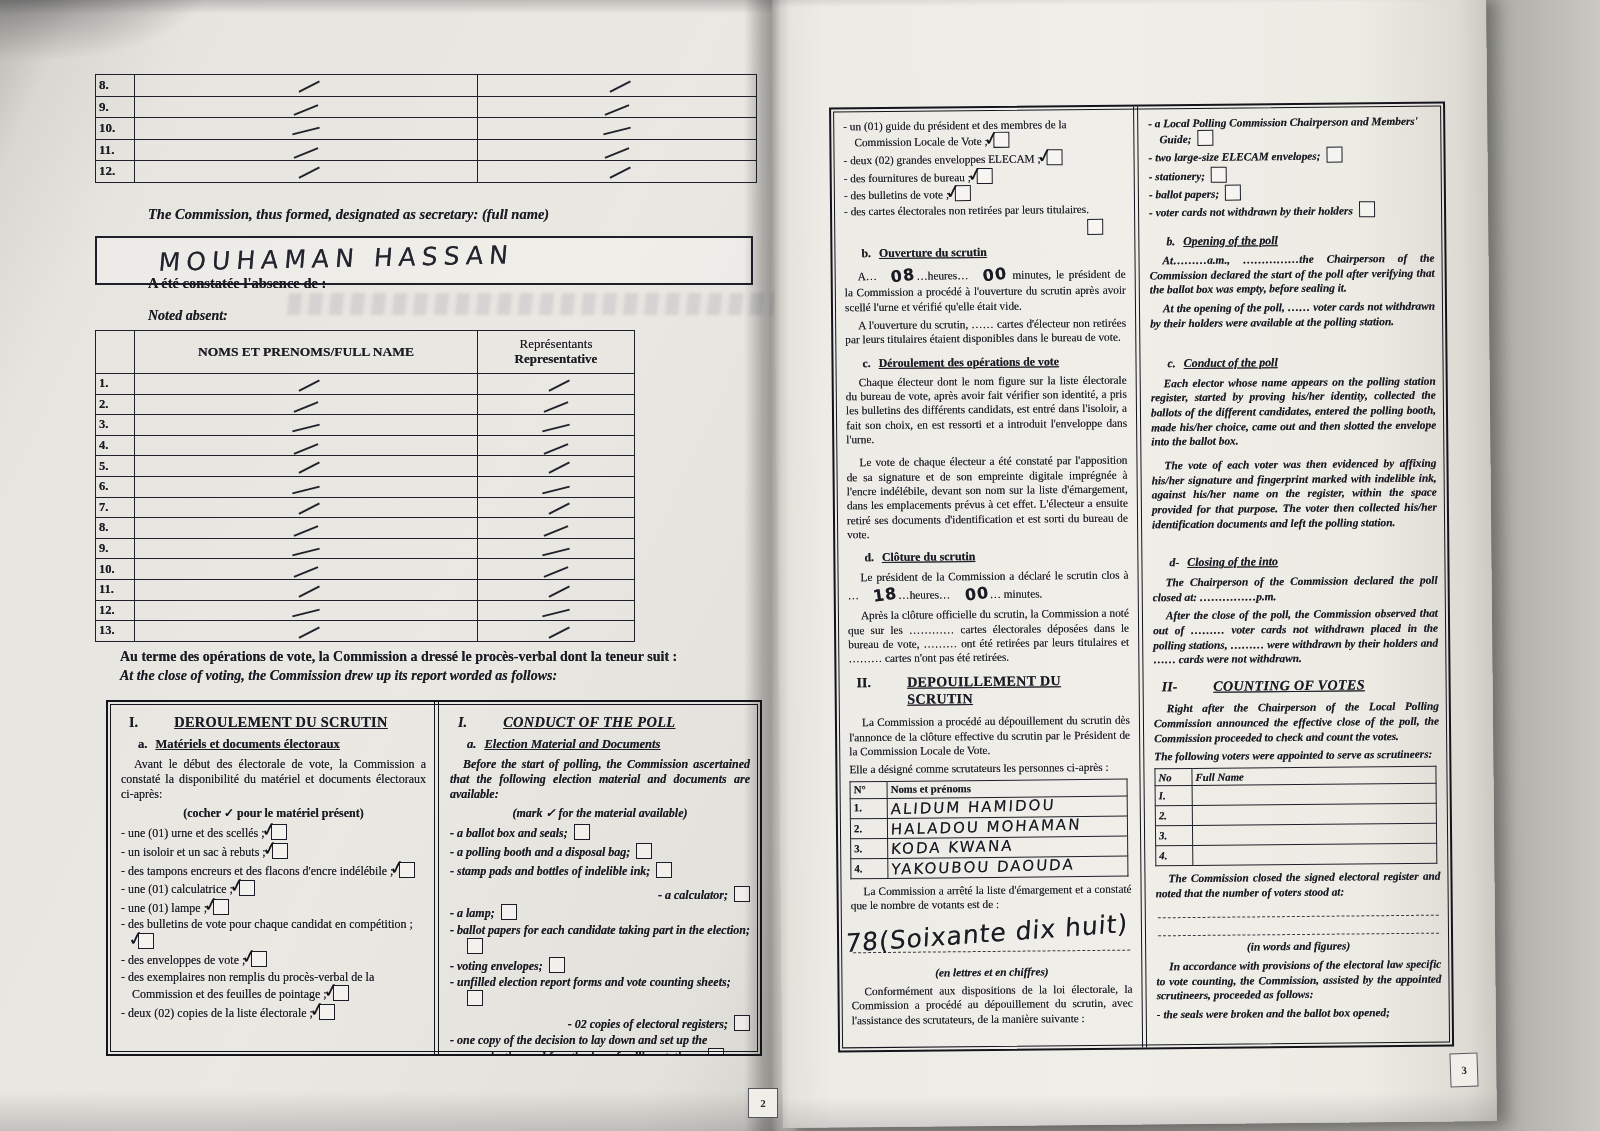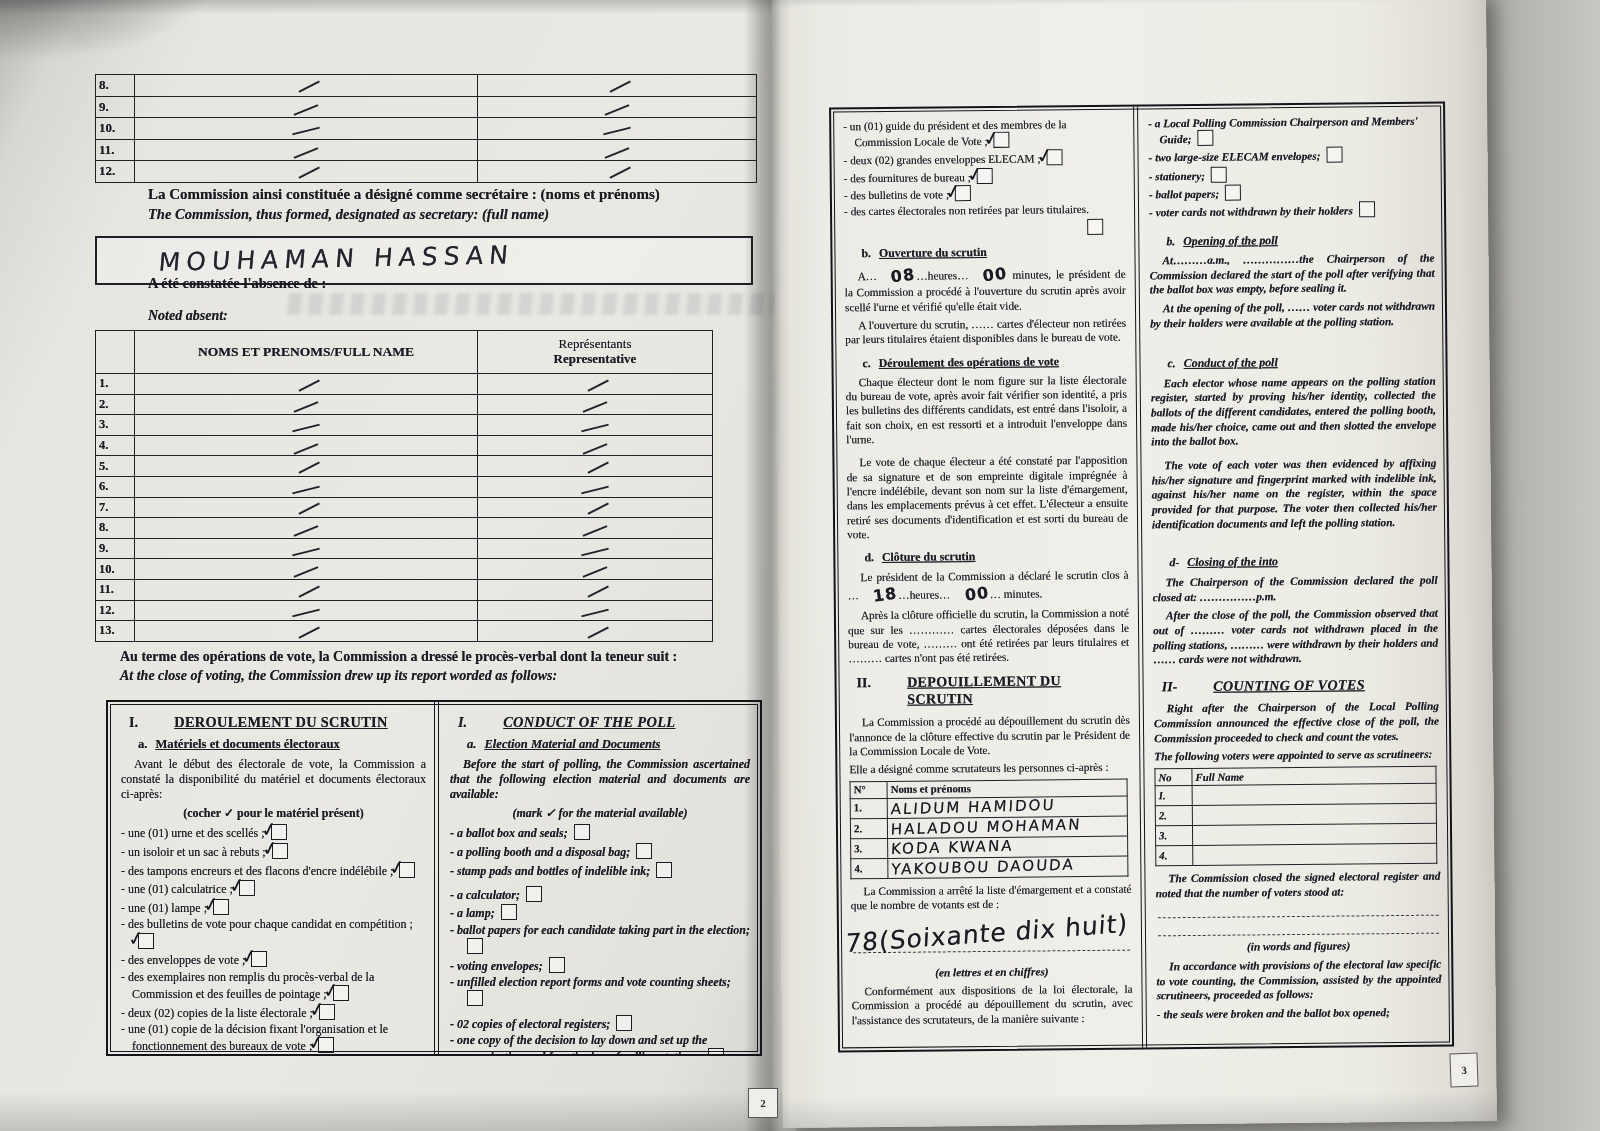--- a/index.html
+++ b/index.html
@@ -28,21 +28,21 @@
   .lbl{position:absolute;white-space:nowrap;}
   .fr-lbl{font-weight:600;}
   .en-lbl{font-style:italic;font-weight:600;}
   
   table.grid{border-collapse:collapse;}
   table.grid td,table.grid th{border:1.6px solid #20202a;padding:0 3px;vertical-align:middle;}
   .toptable{position:absolute;left:95px;top:74px;width:662px;}
   .toptable td{height:20.5px;}
   .toptable td.num{width:32px;font-weight:600;font-size:13px;}
   .toptable td.c2{width:336px;}
-  .abstable{position:absolute;left:95px;top:330px;width:618px;padding-left:20px;}
+  .abstable{position:absolute;left:95px;top:330px;width:540px;padding-left:20px;}
   .abstable td.num{width:32px;font-weight:600;font-size:12.5px;}
   .abstable td.c2{width:336px;}
   .abstable thead td{height:42px;text-align:center;}
   .abstable tbody td{height:19.6px;}
   .hdr-name{font-weight:700;font-size:13.5px;}
   .hdr-rep{font-size:13px;line-height:1.15;}
   .hdr-rep .it{font-weight:600;display:block;}
   .slash{height:0;width:26px;border-top:2.5px solid #22222c;transform:rotate(-22deg);margin:6px auto 0;}
   tr:nth-child(odd) .slash{transform:rotate(-27deg) translateX(3px);width:23px;}
   tr:nth-child(3n) .slash{transform:rotate(-14deg);width:28px;}
@@ -69,21 +69,21 @@
   .col-fr2{width:302px;padding:8px 9px 4px 12px;font-size:11.3px;line-height:1.27;}
   .col-en2{flex:1;padding:8px 10px 4px 10px;font-size:11.3px;line-height:1.3;font-style:italic;font-weight:600;}
   .h1{font-weight:700;display:flex;gap:36px;margin:2px 0 6px 8px;font-size:1.2em;}
   .h1 .t{text-decoration:underline;letter-spacing:.3px;}
   .h2{font-weight:700;margin:9px 0 4px 17px;font-size:1.05em;}
   .h2 .t{text-decoration:underline;margin-left:8px;}
   .p{margin:4px 0;text-align:justify;text-indent:13px;}
   .p.noind{text-indent:0;}
   .marknote{text-align:center;font-weight:700;margin:4px 0 3px;}
   .ck{padding-left:11px;text-indent:-11px;margin:1.5px 0;}
-  .gap{margin-top:7px;}
+  .gap{margin-top:7px;text-align:right;}
   .ckbox{display:inline-block;width:14px;height:14px;border:1.7px solid #1c1c26;margin-left:6px;
       vertical-align:-3px;position:relative;background:rgba(255,255,255,.45);}
   .ckbox.checked::after{content:"✓";position:absolute;left:0px;top:-8px;font-size:19px;font-weight:700;
       color:#16161e;font-family:"DejaVu Sans",sans-serif;transform:rotate(-10deg);}
   .ck-right{text-align:right;margin:2px 22px 3px 0;}
   .scrut-table{width:99%;margin:4px 0 5px;font-size:10.8px;}
   .scrut-table td{border:1.5px solid #1b1b24;}
   .scrut-table .hrow td{font-weight:700;height:16px;}
   .scrut-table td.n{width:30px;font-weight:700;}
   .scrut-table tbody td{height:19px;}
@@ -153,21 +153,20 @@
             <td class="c2">
               <div class="slash"></div>
             </td>
             <td>
               <div class="slash"></div>
             </td>
           </tr>
       </tbody>
     </table>
 
-    <div class="lbl fr-lbl" style="left:148px;top:186px;font-size:15px;">La Commission ainsi constituée a désigné comme secrétaire : (noms et prénoms)</div>
     <div class="lbl en-lbl" style="left:148px;top:206px;font-size:14.5px;">The Commission, thus formed, designated as secretary: (full name)</div>
 
     <div class="secbox">
       <div class="hw secname">MOUHAMAN  HASSAN</div>
     </div>
 
     <div class="lbl fr-lbl" style="left:148px;top:275px;font-size:14.5px;">A été constatée l'absence de :</div>
     <div class="lbl en-lbl" style="left:148px;top:308px;font-size:14px;">Noted absent:</div>
 
     <table class="grid abstable">
@@ -318,21 +317,20 @@
         <div class="marknote">(cocher ✓ pour le matériel présent)</div>
         <div class="ck"><span>- une (01) urne et des scellés ;</span><span class="ckbox checked"></span></div>
         <div class="ck"><span>- un isoloir et un sac à rebuts ;</span><span class="ckbox checked"></span></div>
         <div class="ck"><span>- des tampons encreurs et des flacons d'encre indélébile ;</span><span class="ckbox checked"></span></div>
         <div class="ck"><span>- une (01) calculatrice ;</span><span class="ckbox checked"></span></div>
         <div class="ck"><span>- une (01) lampe ;</span><span class="ckbox checked"></span></div>
         <div class="ck"><span>- des bulletins de vote pour chaque candidat en compétition ;</span><span class="ckbox checked"></span></div>
         <div class="ck"><span>- des enveloppes de vote ;</span><span class="ckbox checked"></span></div>
         <div class="ck"><span>- des exemplaires non remplis du procès-verbal de la Commission et des feuilles de pointage ;</span><span class="ckbox checked"></span></div>
         <div class="ck"><span>- deux (02) copies de la liste électorale ;</span><span class="ckbox checked"></span></div>
-        <div class="ck"><span>- une (01) copie de la décision fixant l'organisation et le fonctionnement des bureaux de vote ;</span><span class="ckbox checked"></span></div>
       </div>
       <div class="vdiv"></div>
       <div class="col col-en1">
         <div class="h1">
           <span>I.</span>
           <span class="t">CONDUCT OF THE POLL</span>
         </div>
         <div class="h2" style="margin-top:2px;">
           <span>a.</span><span class="t">Election Material and Documents</span>
         </div>

